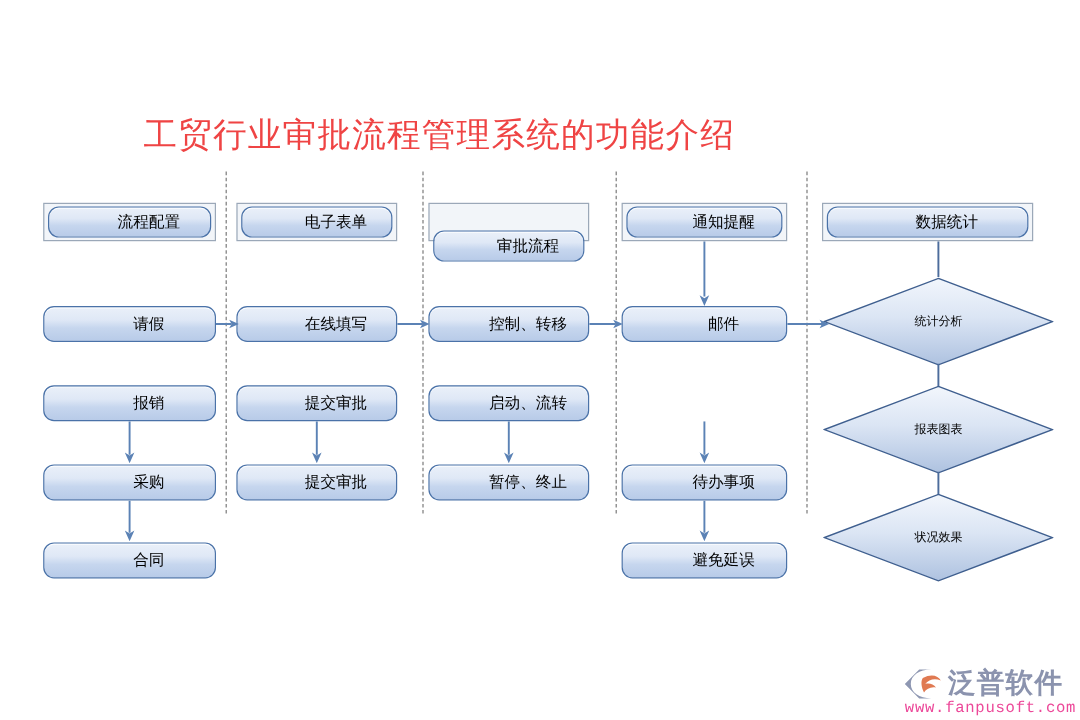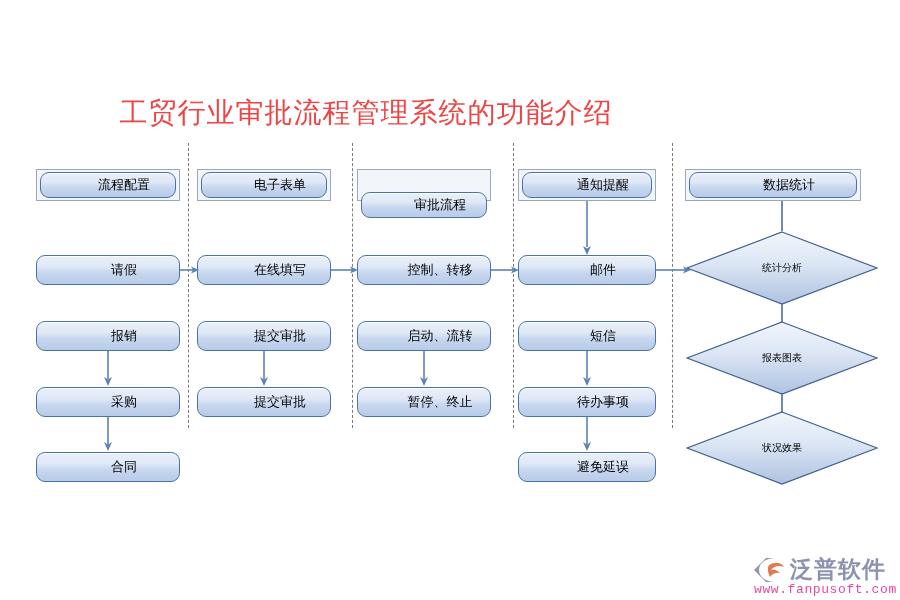--- a/index.html
+++ b/index.html
@@ -140,21 +140,20 @@
     <svg width="16" height="36">
         <line x1="8" y1="0" x2="8" y2="28" stroke="#5b82b5" stroke-width="1.6"></line>
         <path d="M8 35 L4 26 L8 28.5 L12 26 Z" fill="#5b82b5"></path>
       </svg>
   </div>
 
   <div class="hdr-frame" style="left:518px;top:169px;width:138px;height:32px;"></div>
   <div class="node rbox" style="left:522px;top:172px;width:130px;height:26px;">通知提醒</div>
 
   <div class="node rbox" style="left:518px;top:255px;width:138px;height:30px;">邮件</div>
-  <div class="node rbox" style="left:518px;top:321px;width:138px;height:30px;">短信</div>
   <div class="node rbox" style="left:518px;top:387px;width:138px;height:30px;">待办事项</div>
   <div class="node rbox" style="left:518px;top:452px;width:138px;height:30px;">避免延误</div>
 
   <div class="conn" style="left:579px;top:201px;">
     <svg width="16" height="55">
         <line x1="8" y1="0" x2="8" y2="46" stroke="#5b82b5" stroke-width="1.6"></line>
         <path d="M8 54 L4 45 L8 47.5 L12 45 Z" fill="#5b82b5"></path>
       </svg>
   </div>
   <div class="conn" style="left:579px;top:351px;">

